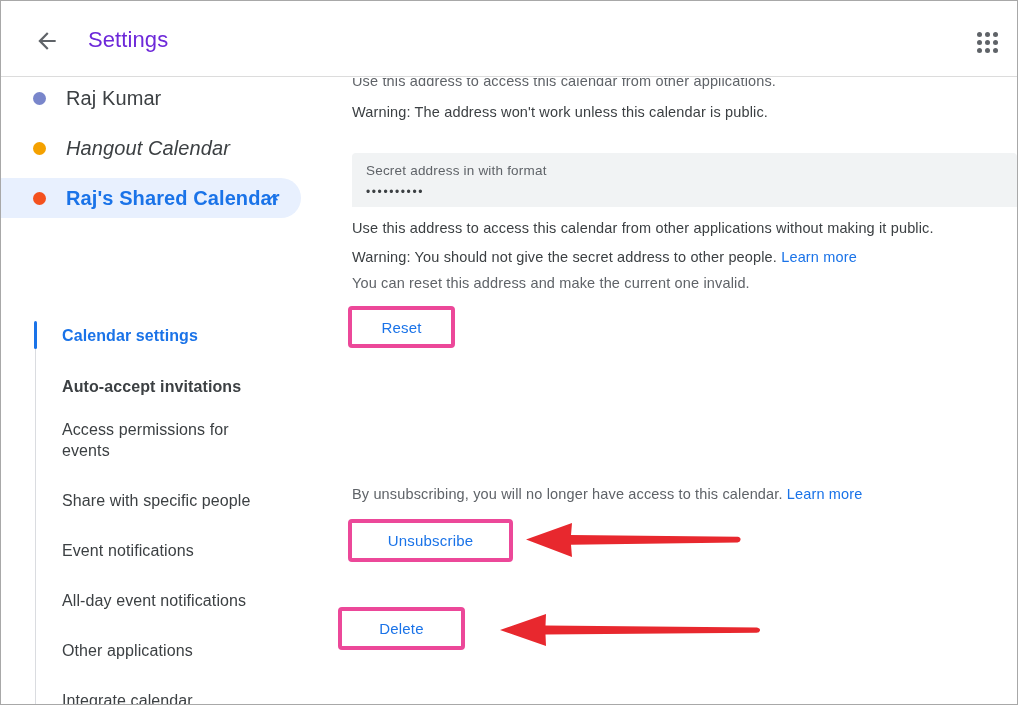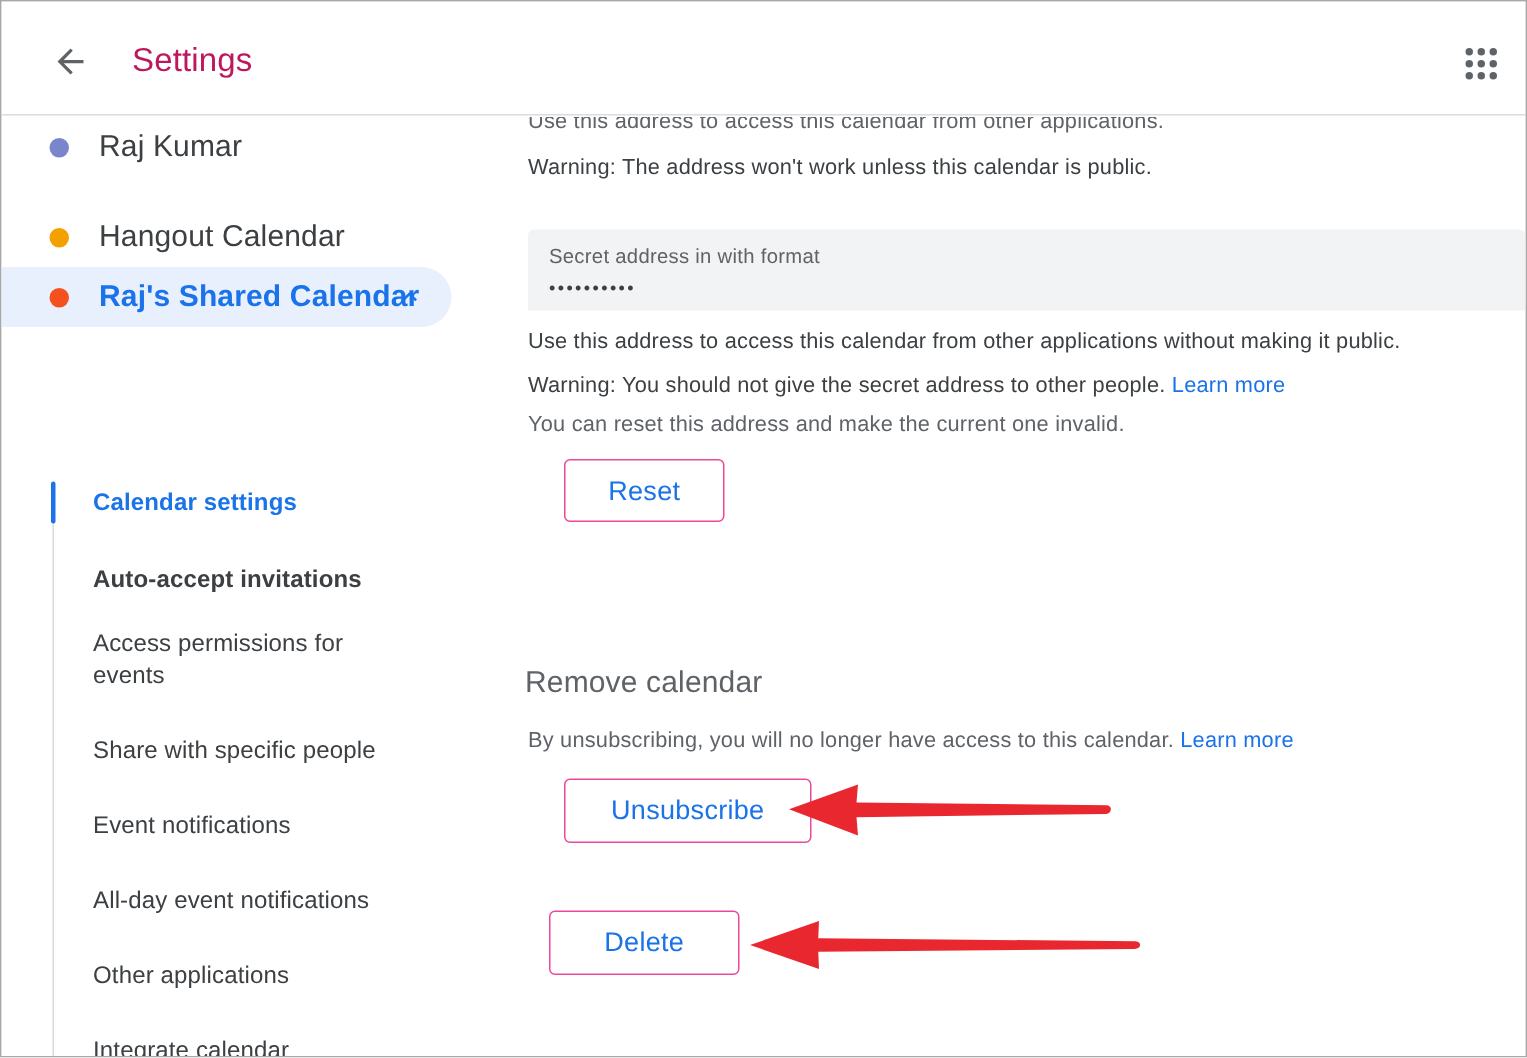--- a/index.html
+++ b/index.html
@@ -48,21 +48,21 @@
     background: transparent;
     border: none;
   }
   .back-btn svg { display: block; }
 
   .page-title {
     position: absolute;
     left: 87px;
     top: 24px;
     font-size: 22px;
-    color: #be185d;
+    color: #6d28d9;
     font-weight: 400;
     letter-spacing: 0.1px;
     line-height: 30px;
   }
 
   .apps-grid {
     position: absolute;
     right: 10px;
     top: 21px;
     width: 40px;
@@ -215,31 +215,30 @@
     margin-top: 5px;
     font-size: 12px;
     color: #3c4043;
     letter-spacing: 1.6px;
     line-height: 14px;
   }
 
   .btn {
     position: absolute;
     background: #ffffff;
-    border: 1px solid #ec4899;
+    border: 4px solid #ec4899;
     border-radius: 4px;
     color: #1a73e8;
     font-family: "Liberation Sans", sans-serif;
-    font-size: 18px;
+    font-size: 15px;
     letter-spacing: 0.2px;
     cursor: pointer;
     display: flex;
     align-items: center;
     justify-content: center;
-    margin-left: 28px;
   }
 
   .section-title {
     position: absolute;
     left: 14px;
     font-size: 20px;
     color: #5f6368;
     font-weight: 400;
     letter-spacing: 0.1px;
     line-height: 26px;
@@ -279,21 +278,21 @@
     </div>
   </div>
 
   <div class="sidebar">
 
     <div class="cal-row" style="top:0; position:absolute; left:0; width:300px;">
       <span class="bullet" style="background:#7986cb"></span>
       <span class="cal-label">Raj Kumar</span>
     </div>
 
-    <div class="cal-row" style="top:60px; position:absolute; left:0; width:300px;">
+    <div class="cal-row" style="top:50px; position:absolute; left:0; width:300px;font-style:italic;">
       <span class="bullet" style="background:#f4a100"></span>
       <span class="cal-label">Hangout Calendar</span>
     </div>
 
     <div class="cal-row selected" style="top:100px; position:absolute; left:0; width:300px; margin-right:0;">
       <span class="bullet" style="background:#f4511e"></span>
       <span class="cal-label">Raj's Shared Calendar</span>
       <span class="chev">
         <svg width="20" height="20" viewBox="0 0 24 24">
           <path d="M7.41 15.41L12 10.83l4.59 4.58L18 14l-6-6-6 6z" fill="#1a73e8"></path>
@@ -353,21 +352,20 @@
 
     <div class="ctext" style="top:169px;">
       <span>Warning: You should not give the secret address to other people.</span>
       <a class="link">Learn more</a>
     </div>
 
     <div class="ctext muted" style="top:195px;">You can reset this address and make the current one invalid.</div>
 
     <div class="btn" style="left:12px; top:228px; width:107px; height:42px;">Reset</div>
 
-    <div class="section-title" style="top:364px;">Remove calendar</div>
 
     <div class="ctext muted" style="top:406px;">
       <span>By unsubscribing, you will no longer have access to this calendar.</span>
       <a class="link">Learn more</a>
     </div>
 
     <div class="btn" style="left:12px; top:441px; width:165px; height:43px;">Unsubscribe</div>
 
 
     <div class="btn" style="left:2px; top:529px; width:127px; height:43px;">Delete</div>

